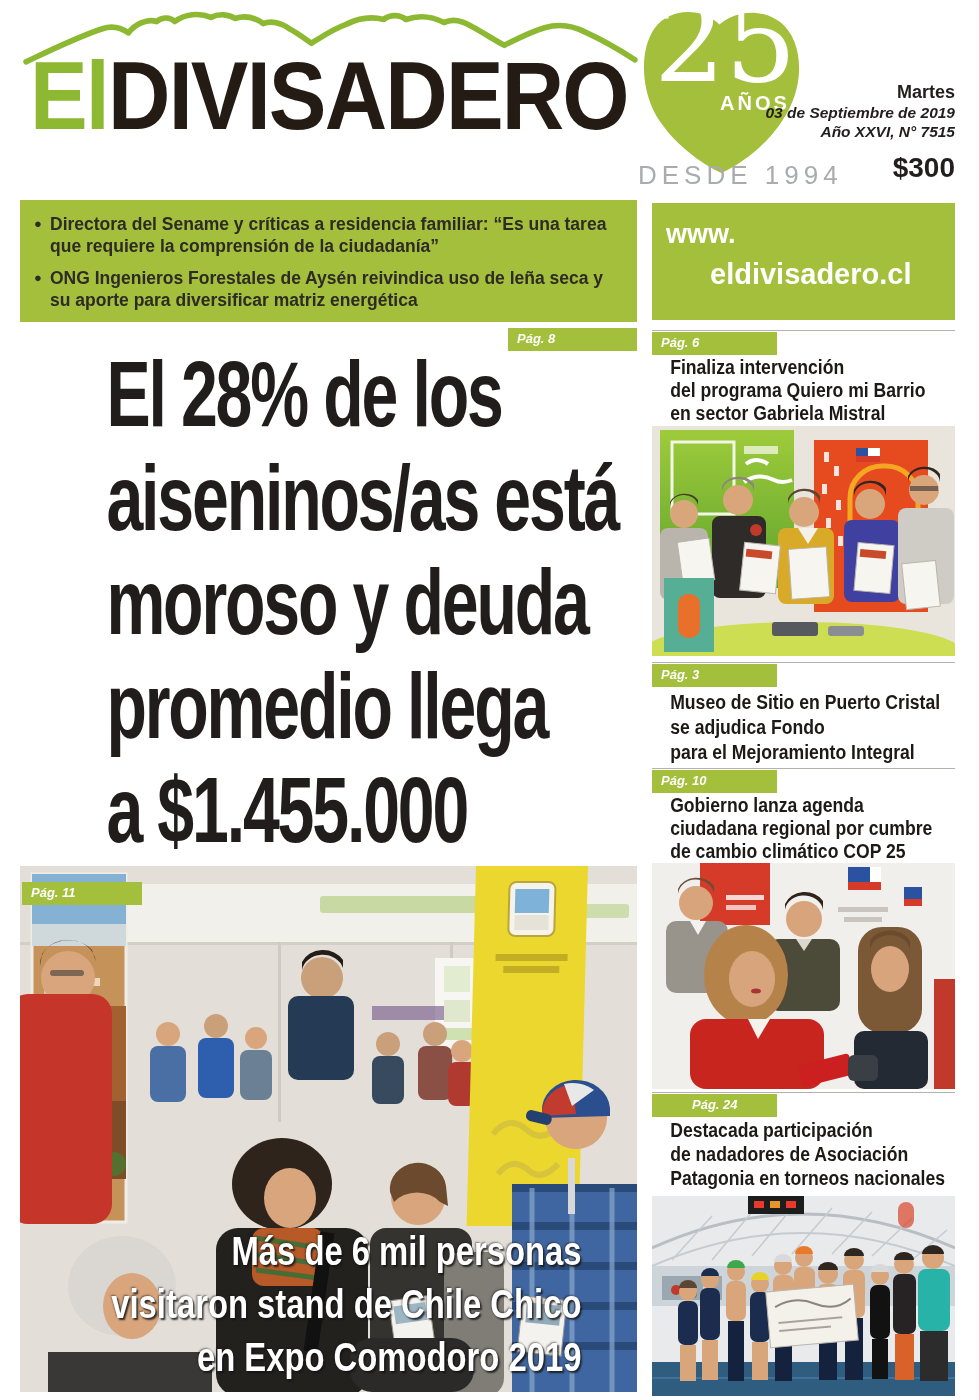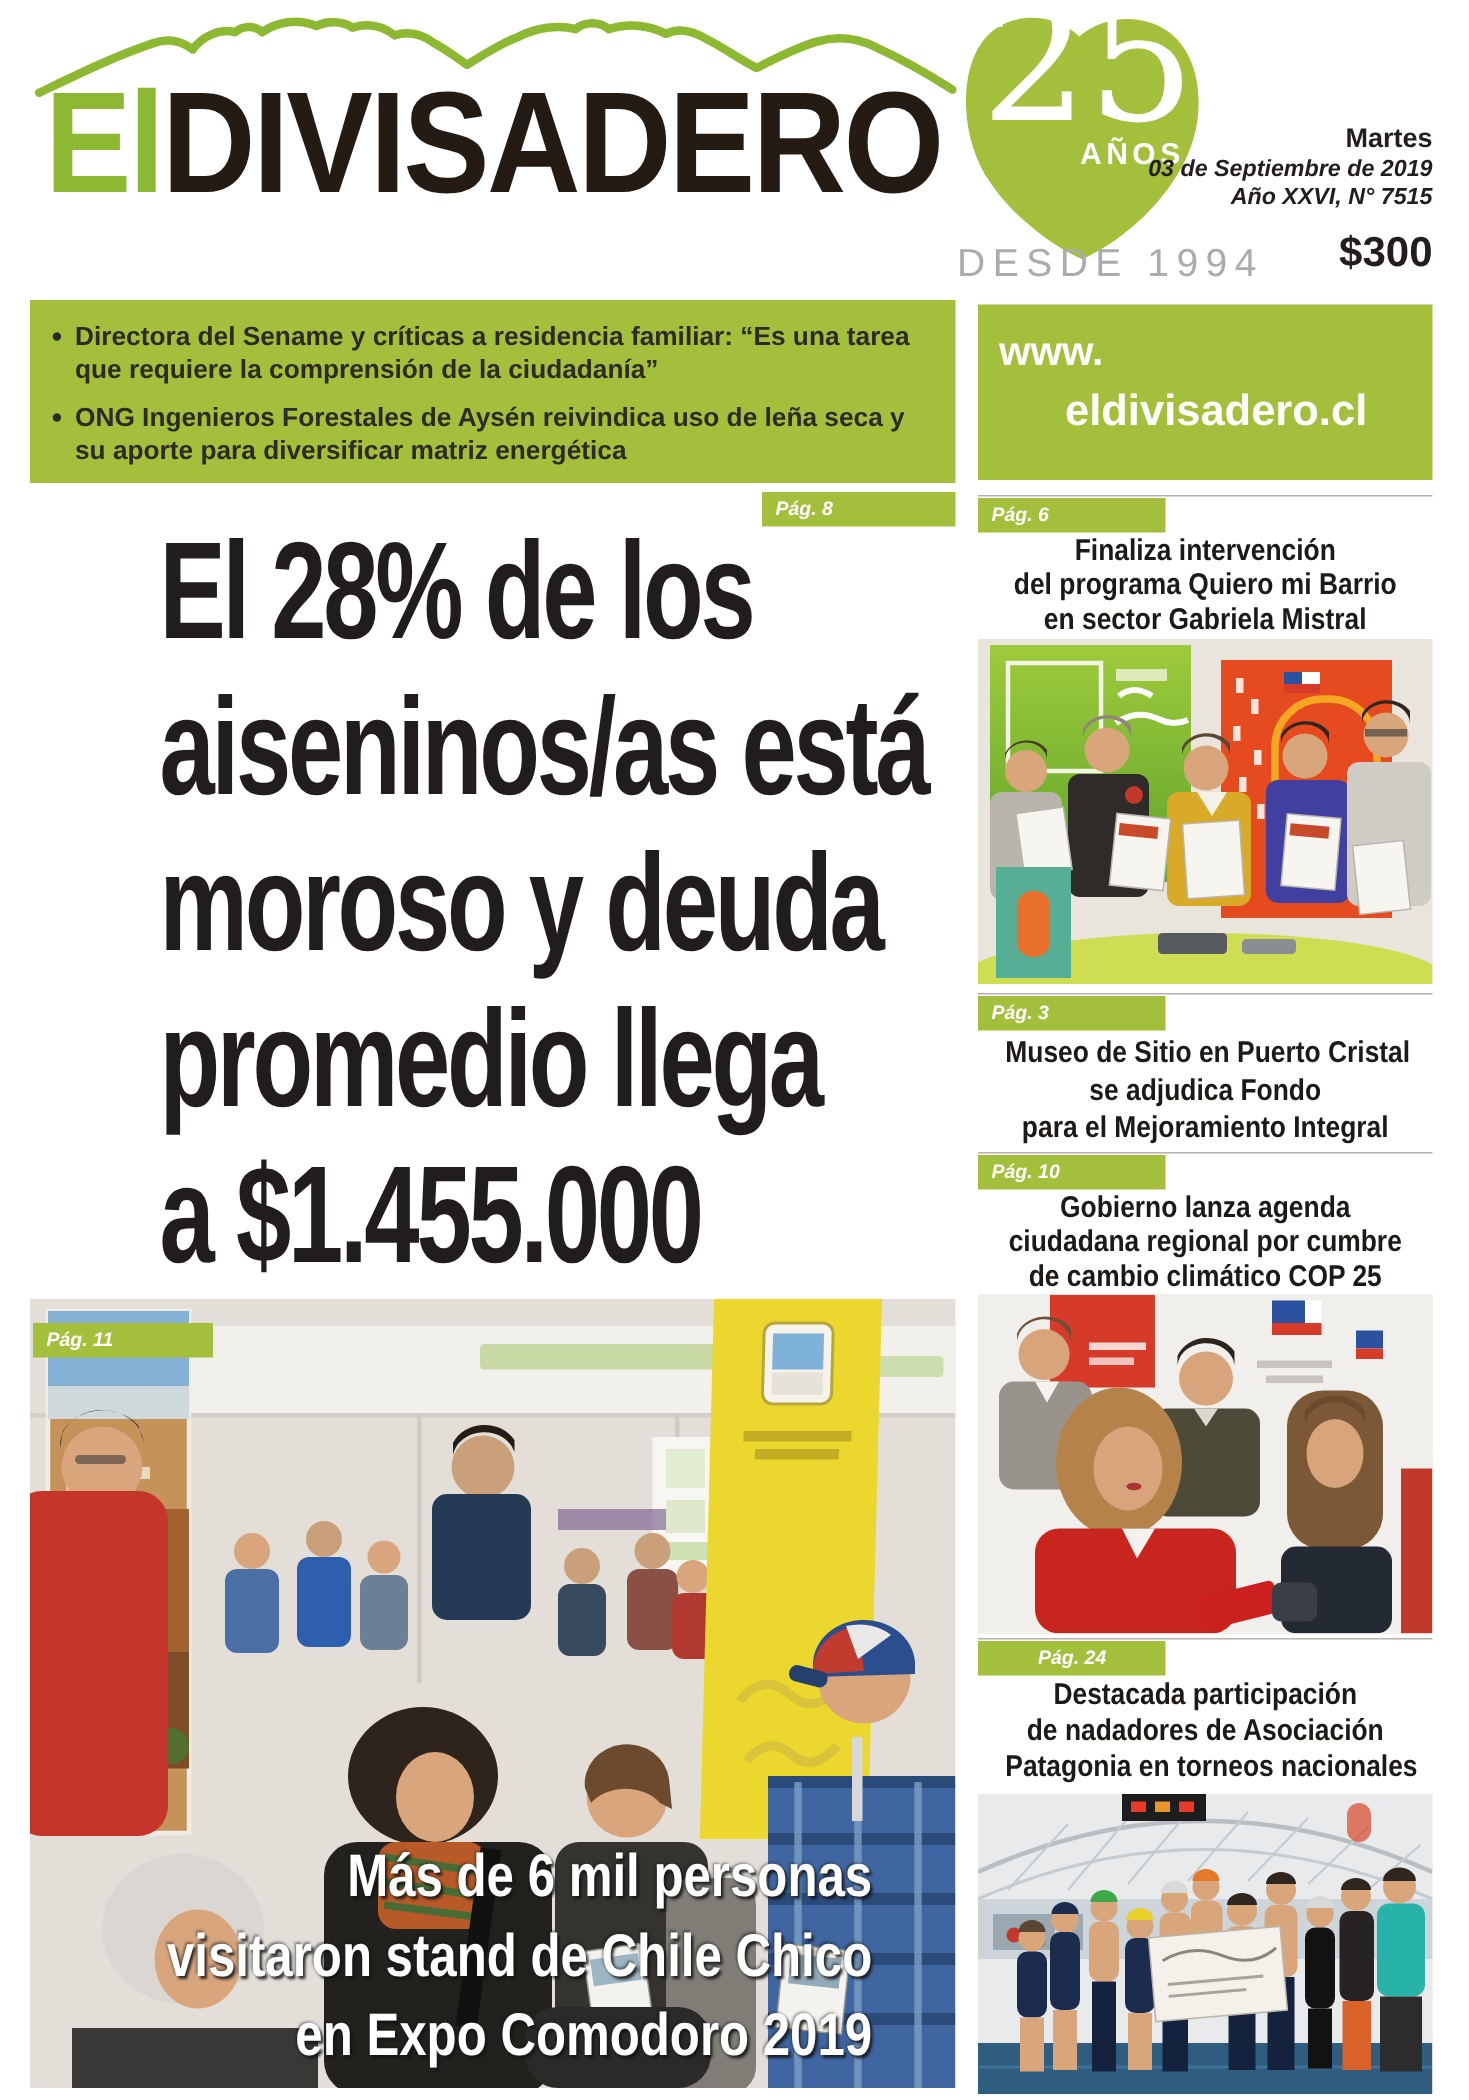--- a/index.html
+++ b/index.html
@@ -43,21 +43,21 @@
   .tag{position:absolute;height:23px;background:#a3bf3c;color:#fff;font-size:13px;
        font-weight:bold;font-style:italic;box-sizing:border-box;padding:3px 8px 0 9px;}
 
   
   .mainhead{position:absolute;left:20px;top:342px;width:617px;}
   .mainhead .hl{font-size:92px;font-weight:bold;letter-spacing:-3px;line-height:104px;
                 color:#221d1d;transform:scaleX(0.72);transform-origin:center;white-space:nowrap;}
 
   
   .rule{position:absolute;left:652px;width:303px;height:1px;background:#b5b2ae;}
-  .shead{position:absolute;left:652px;width:303px;text-align:center;font-weight:bold;
+  .shead{position:absolute;left:652px;width:303px;font-weight:bold;
          color:#1d1917;}
   .shead .sl{white-space:nowrap;transform:scaleX(0.88);transform-origin:center;}
   .photo{position:absolute;overflow:hidden;background:#e9e5dc;}
   .photo svg{display:block;}
 
   
   .caption{position:absolute;left:0;bottom:8px;width:100%;text-align:right;}
   .caption .cl{font-size:40px;font-weight:bold;color:#fff;line-height:53px;white-space:nowrap;
                transform:scaleX(0.82);transform-origin:center;
                text-shadow:2px 2px 2px rgba(20,20,20,0.85), -1px -1px 2px rgba(20,20,20,0.5);}

